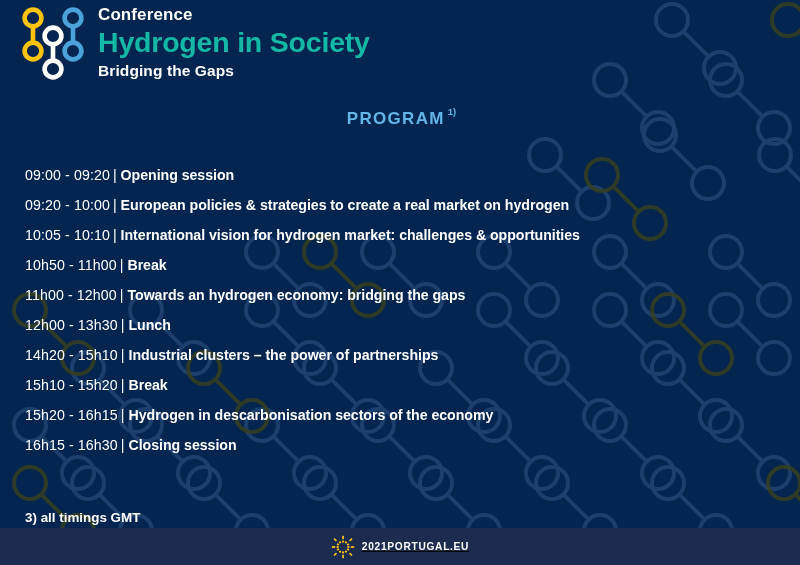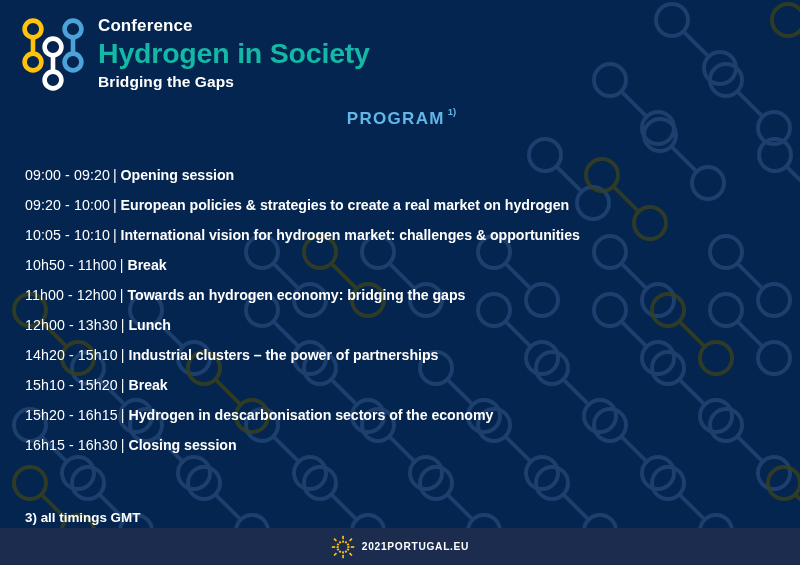--- a/index.html
+++ b/index.html
@@ -31,21 +31,21 @@
     z-index: 0;
   }
 
   
   #header {
     position: absolute;
     left: 0;
     top: 0;
     display: flex;
     align-items: flex-start;
-    padding: 14px 0 0 22px;
+    padding: 3px 0 0 22px;
     z-index: 3;
   }
   #brand-mark {
     width: 62px;
     height: 78px;
     flex: 0 0 auto;
     margin-top: 2px;
   }
   #title-block {
     margin-left: 14px;
@@ -144,20 +144,21 @@
     position: absolute;
     left: 0;
     right: 0;
     bottom: 0;
     height: 37px;
     background: #1b2c4f;
     z-index: 4;
     display: flex;
     align-items: center;
     justify-content: center;
+    text-decoration: underline;
   }
   #footer-logo {
     display: flex;
     align-items: center;
     gap: 7px;
   }
   #sun-icon {
     width: 24px;
     height: 24px;
     display: block;

